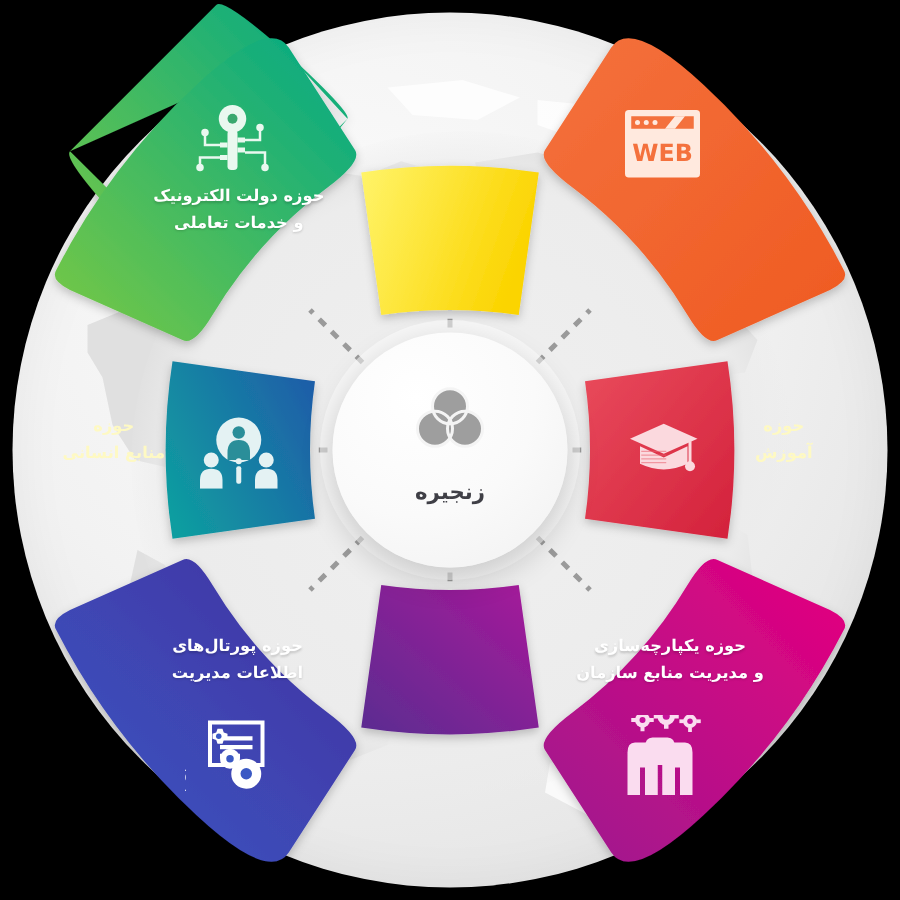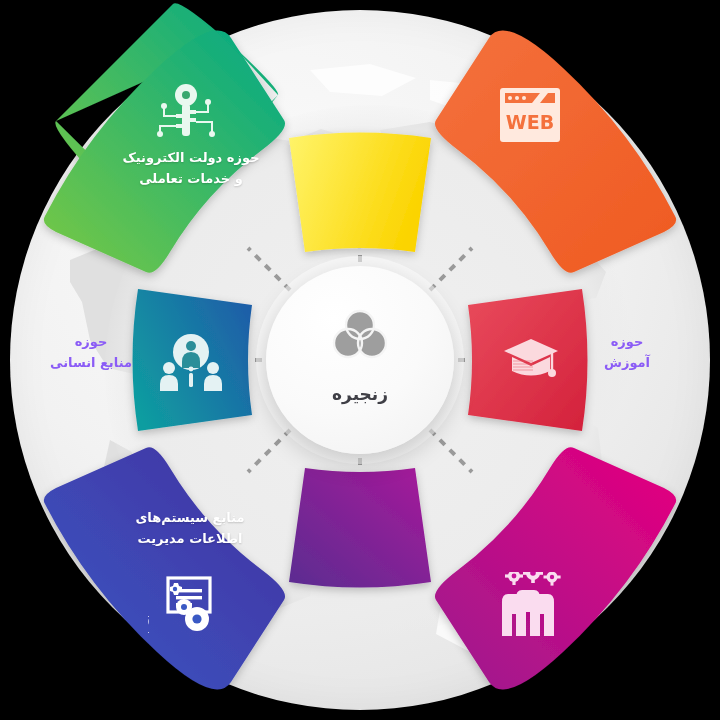--- a/index.html
+++ b/index.html
@@ -45,21 +45,21 @@
   }
 
   
   .petals{position:absolute;left:0;top:0;width:720px;height:720px;}
   .petal-label{
     position:absolute;direction:rtl;text-align:center;line-height:1.6;
     font-size:13px;font-weight:bold;color:#ffffff;
     text-shadow:0 1px 2px rgba(0,0,0,.18);
     white-space:pre-line;pointer-events:none;
   }
-  .petal-label.outside{color:#8b5cf6;text-shadow:none;font-weight:bold;}
+  .petal-label.outside{color:#fef9c3;text-shadow:none;font-weight:bold;}
   .petal-icon{position:absolute;pointer-events:none;}
 </style>
 </head>
 <body>
 
 <div id="stage">
 
   <div class="disc">
     <svg class="mapart" viewBox="0 0 700 700">
       <g fill="#dfdfdf" opacity="0.95">
@@ -333,17 +333,19 @@
   <div class="petal-label" style="left:86px;top:148px;width:210px;">حوزه دولت الکترونیک
 و خدمات تعاملی</div>
 
 
   <div class="petal-label outside" style="left:572px;top:332px;width:110px;">حوزه
 آموزش</div>
 
   <div class="petal-label outside" style="left:36px;top:332px;width:110px;">حوزه
 منابع انسانی</div>
 
-  <div class="petal-label" style="left:84px;top:508px;width:212px;">منابع سیستم‌های
+  <div class="petal-label" style="left:84px;top:508px;width:212px;">حوزه پورتال‌های
 اطلاعات مدیریت</div>
 
+  <div class="petal-label" style="left:430px;top:508px;width:212px;">حوزه یکپارچه‌سازی
+و مدیریت منابع سازمان</div>
 
 </div>
 
 </body></html>

